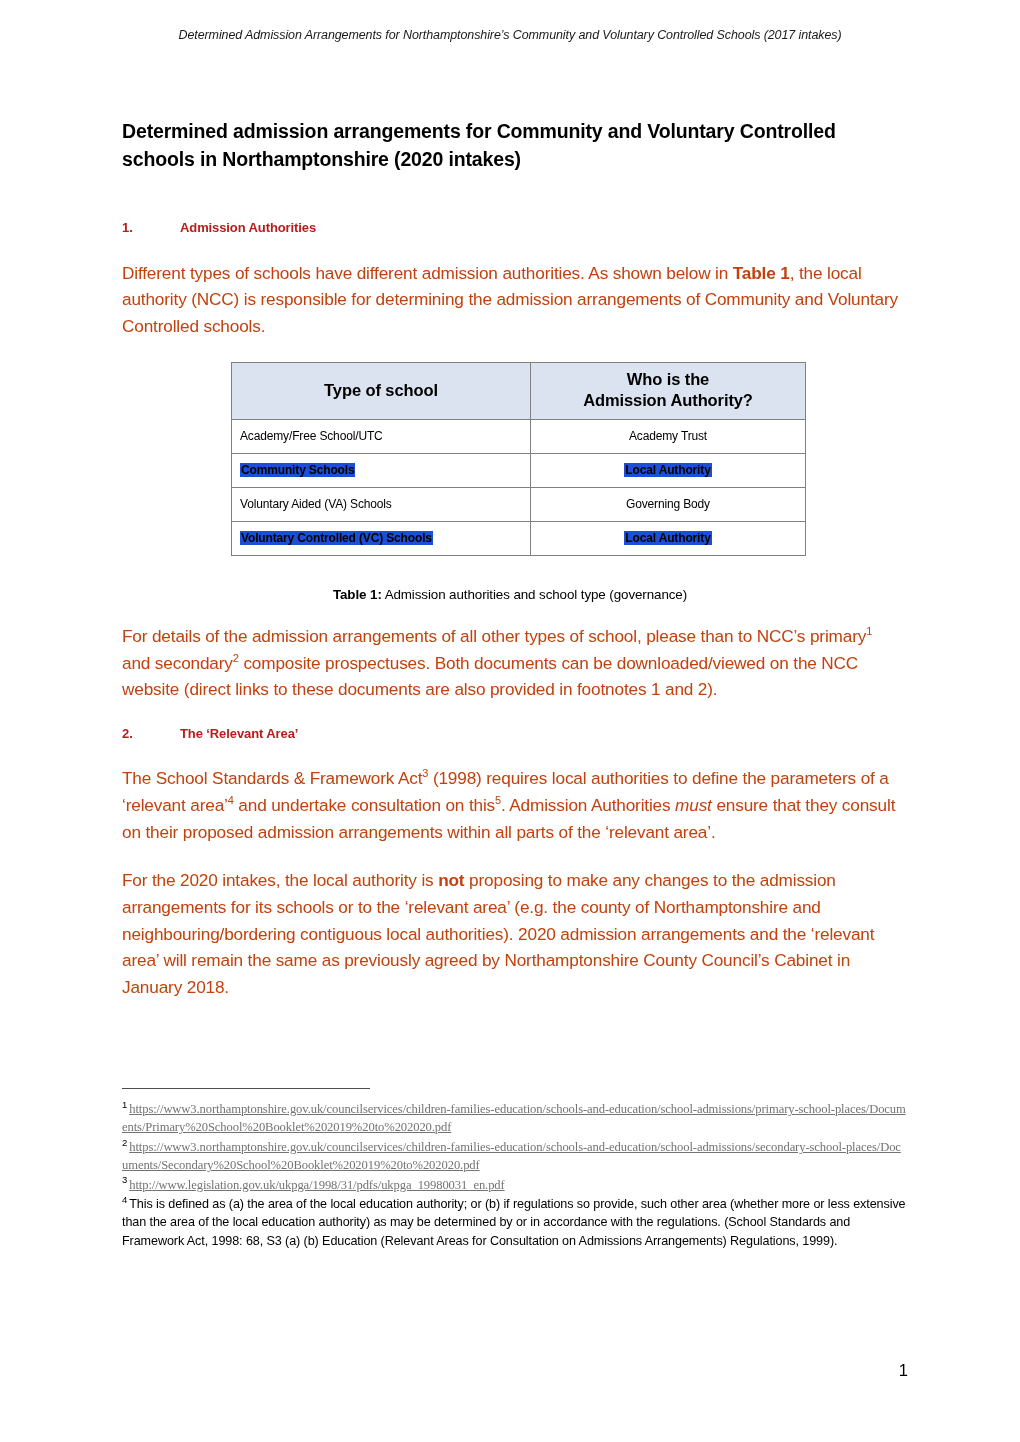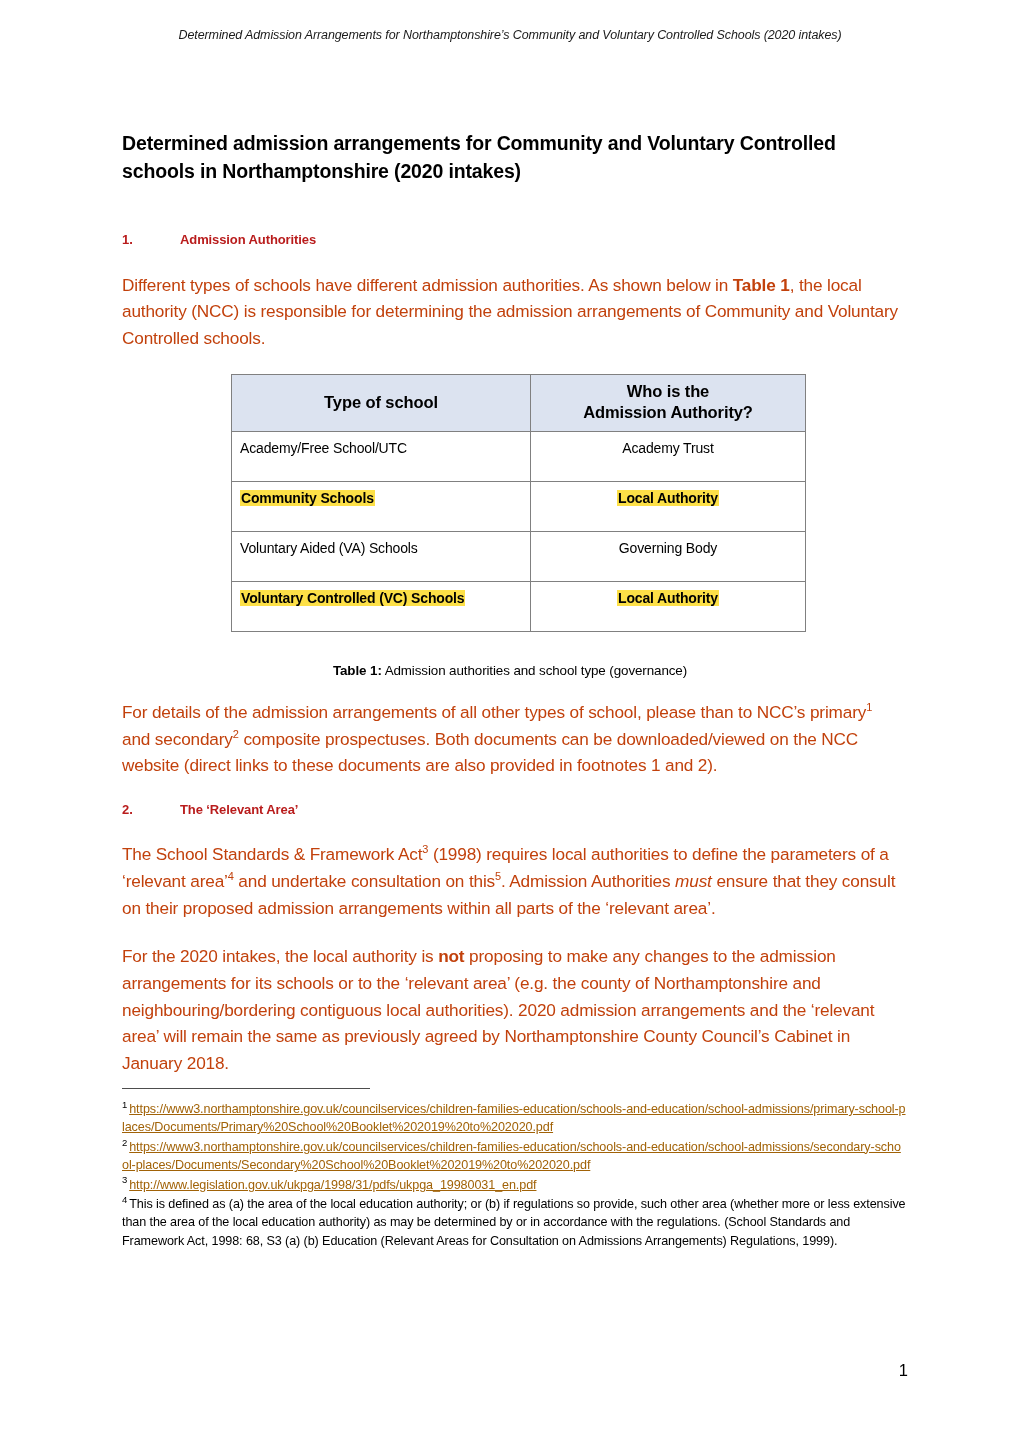--- a/index.html
+++ b/index.html
@@ -39,21 +39,21 @@
     position: absolute;
     top: 118px;
     left: 122px;
     width: 776px;
   }
 
   h1.doc-title {
     font-size: 19.5px;
     font-weight: bold;
     line-height: 1.42;
-    margin: 12px 0 0 0;
+    margin: 0 0 0 0;
     letter-spacing: -0.15px;
     color: #000;
   }
 
   h2.section-heading {
     font-size: 13px;
     font-weight: bold;
     line-height: 1.4;
     margin: 0;
     letter-spacing: -0.1px;
@@ -105,33 +105,33 @@
   table.type-table th {
     background: #dce3f0;
     font-weight: bold;
     font-size: 16.5px;
     line-height: 1.33;
     text-align: center;
     padding: 6px 4px 7px 4px;
     letter-spacing: -0.1px;
   }
   table.type-table td {
-    font-size: 14px;
+    font-size: 12px;
     line-height: 1.3;
-    padding: 5px 8px 22px 8px;
+    padding: 5px 8px 6px 8px;
     height: 22px;
     letter-spacing: -0.15px;
   }
   td.col-type { text-align: left; width: 290px; }
   td.col-auth { text-align: center; width: 266px; }
   th.col-type { width: 290px; }
   th.col-auth { width: 266px; }
 
   .hl {
-    background: #fde047;
+    background: #1d4ed8;
     font-weight: bold;
     padding: 0 1px;
   }
 
   .table-caption {
     text-align: center;
     font-size: 13.4px;
     line-height: 1.4;
     margin: 0;
     letter-spacing: -0.1px;
@@ -159,40 +159,41 @@
     color: #000;
     text-align: left;
   }
   .footnote sup {
     font-size: 9.5px;
     vertical-align: super;
     line-height: 0;
     margin-right: 2px;
   }
   .link {
-    color: #a16207;
+    color: #737373;
     text-decoration: underline;
     word-break: break-all;
+    font-family: Liberation Serif, serif;
   }
 
   
   .page-number {
     position: absolute;
     right: 112px;
     bottom: 62px;
     font-size: 16.5px;
     color: #000;
   }
 </style>
 </head>
 <body>
 
 <div class="page">
 
-  <div class="doc-header">Determined Admission Arrangements for Northamptonshire’s Community and Voluntary Controlled Schools (2020 intakes)</div>
+  <div class="doc-header">Determined Admission Arrangements for Northamptonshire’s Community and Voluntary Controlled Schools (2017 intakes)</div>
 
   <div class="content">
 
     <h1 class="doc-title">Determined admission arrangements for Community and Voluntary Controlled schools in Northamptonshire (2020 intakes)</h1>
 
     <div class="sp-46"></div>
 
     <h2 class="section-heading">
       <span class="num">1.</span><span>Admission Authorities</span>
     </h2>

